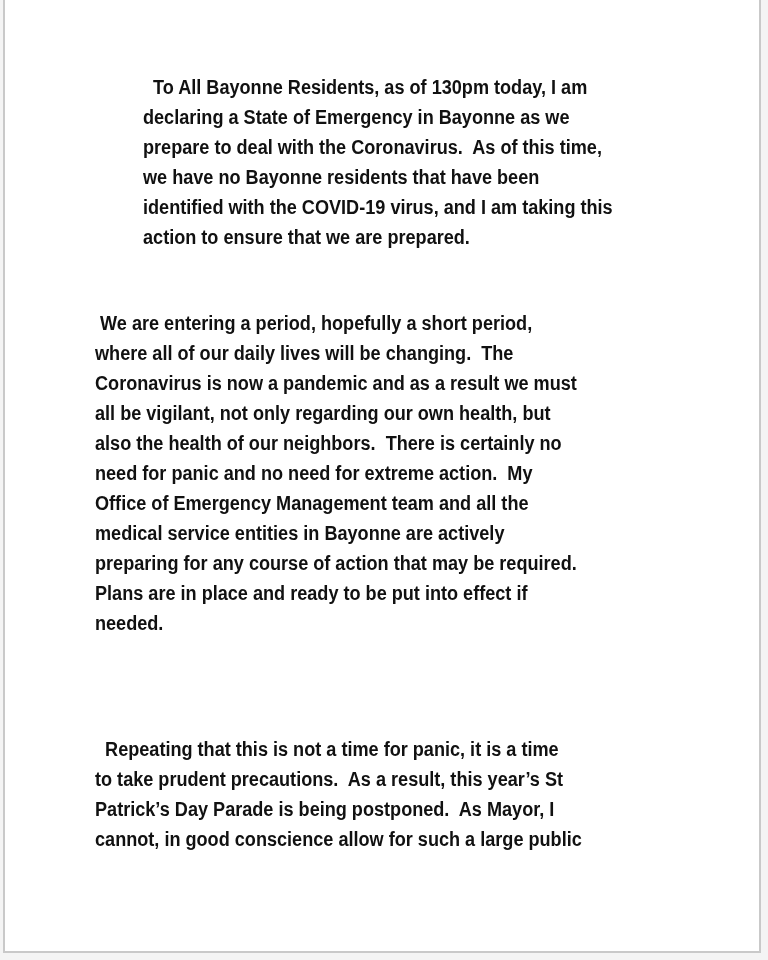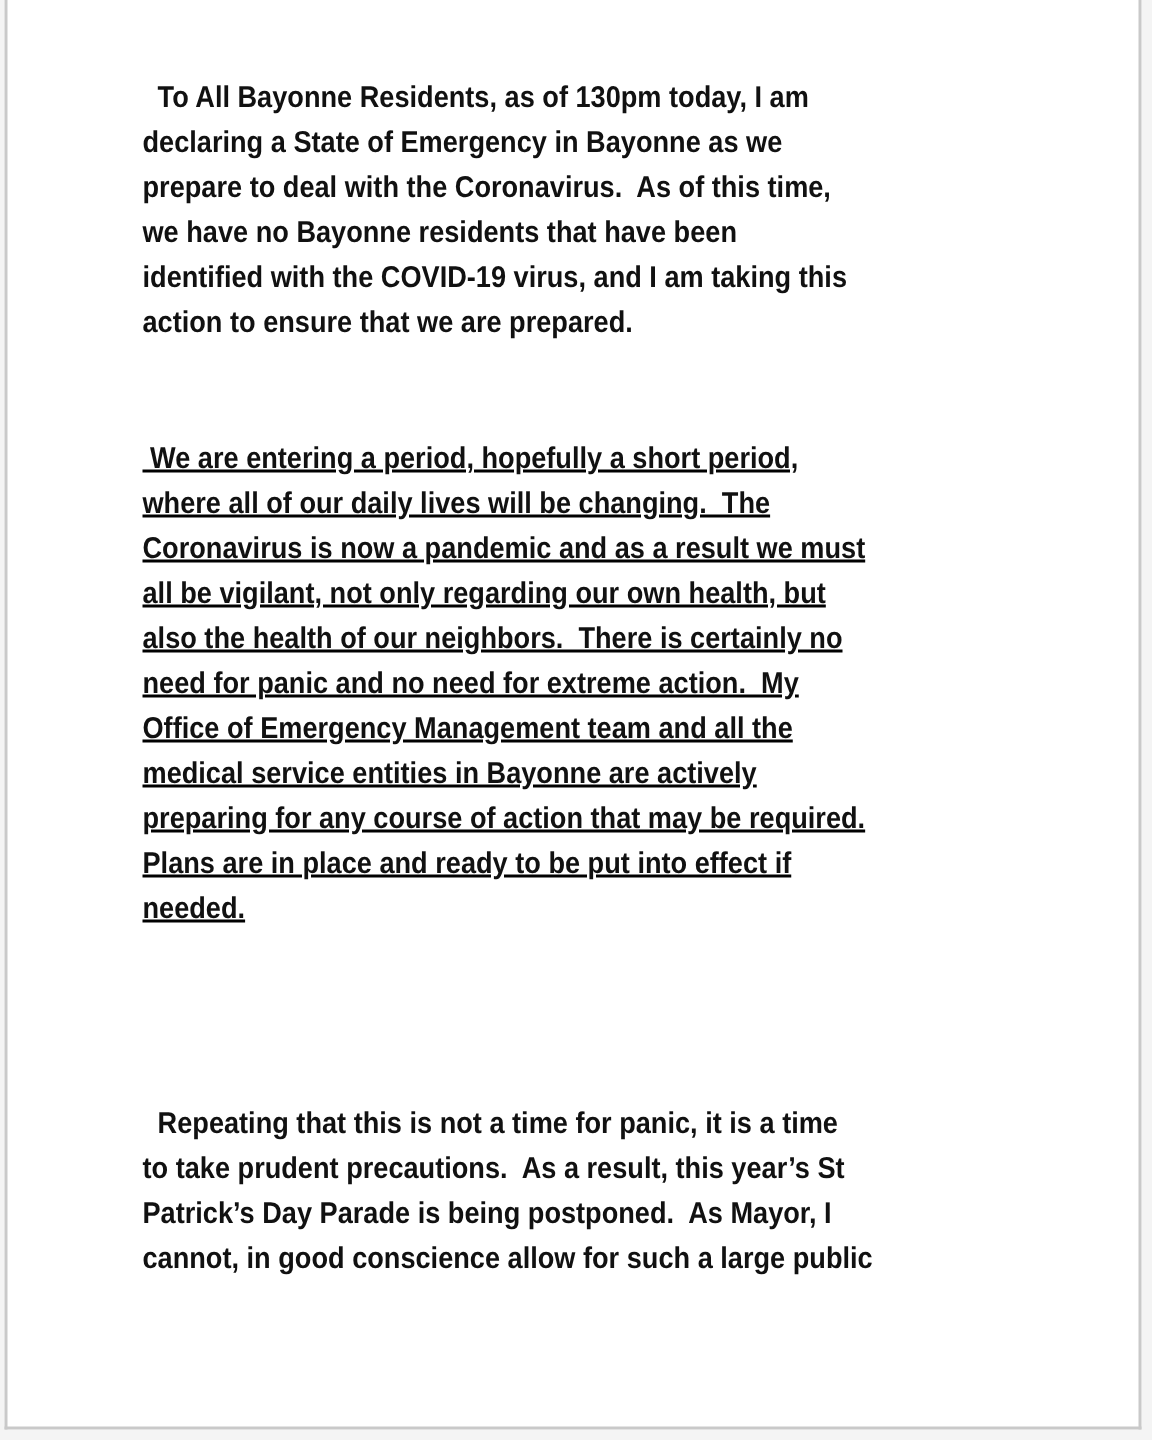--- a/index.html
+++ b/index.html
@@ -36,22 +36,22 @@
       height: 30px;
       line-height: 30px;
       font-family: "Liberation Sans", sans-serif;
       font-weight: bold;
       font-size: 20px;
       color: #111111;
       white-space: pre;
       transform-origin: left center;
       transform: scaleX(0.905);
     }
-    #p1 { top: 52px; }
-    #p2 { top: 293px; text-decoration: underline; }
+    #p1 { top: 74px; margin-left: 48px; }
+    #p2 { top: 310px; }
     #p3 { top: 736px; }
   </style>
 </head>
 <body>
 
 <div class="page">
 
   <div class="para" id="p1">
     <span class="line">  To All Bayonne Residents, as of 130pm today, I am</span>
     <span class="line">declaring a State of Emergency in Bayonne as we</span>

